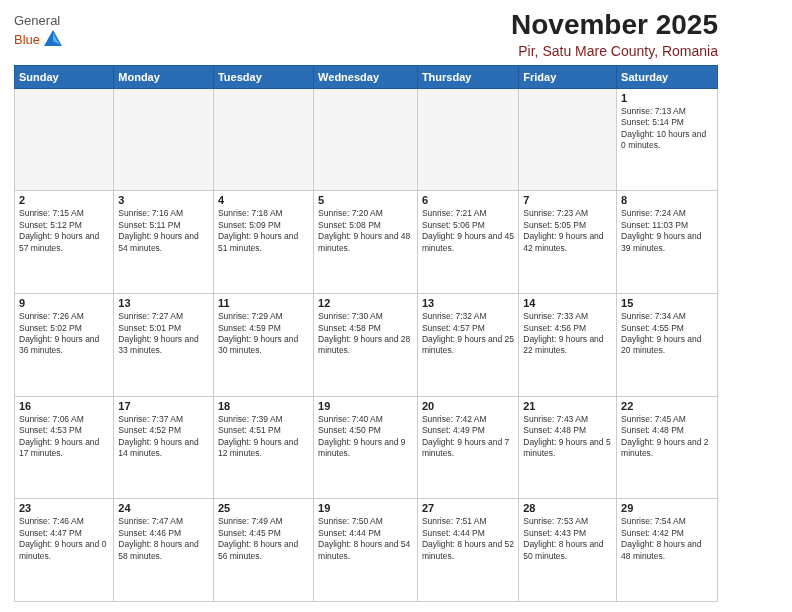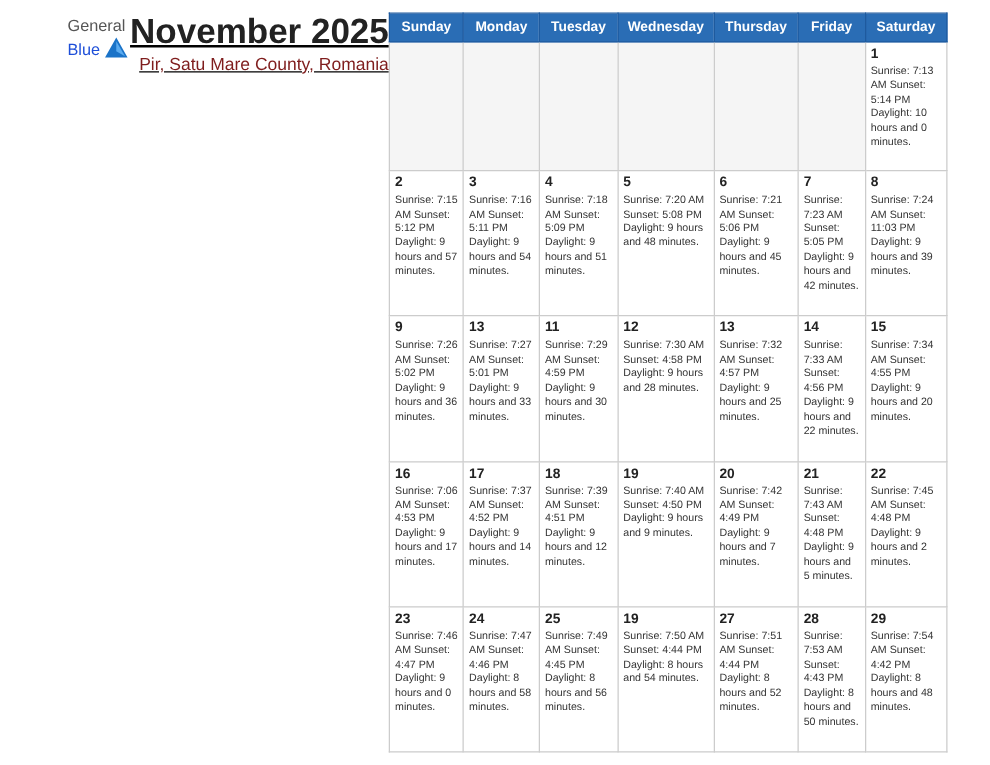--- a/index.html
+++ b/index.html
@@ -8,38 +8,36 @@
       background: #fff;
       width: 792px;
       height: 612px;
       overflow: hidden;
     }
     .page {
       width: 732px;
       height: 612px;
       background: #fff;
       display: flex;
-      flex-direction: row;
+      flex-direction: column;
       padding: 10px 14px 10px 14px;
-      margin-left: 40px;
     }
     .header {
       display: flex;
       align-items: flex-start;
       justify-content: space-between;
       margin-bottom: 6px;
     }
     .logo {
       display: flex;
       align-items: center;
       margin-top: 4px;
     }
     .title-block {
       text-align: right;
-      text-decoration: underline;
     }
     .title-block h1 {
       font-size: 28px;
       font-weight: bold;
       color: #222;
       line-height: 1.1;
     }
     .title-block h2 {
       font-size: 14px;
       font-weight: normal;
@@ -52,21 +50,21 @@
       flex: 1;
       font-size: 9.5px;
     }
     .calendar thead tr th {
       background: #2a6db5;
       color: #fff;
       font-size: 11px;
       font-weight: bold;
       padding: 5px 4px;
       border: 1px solid #1e5a9e;
-      text-align: center;
+      text-align: left;
     }
     .calendar tbody tr td {
       border: 1px solid #ccc;
       vertical-align: top;
       padding: 3px 4px;
       width: 113px;
       min-height: 70px;
       background: #fff;
     }
     .calendar tbody tr td.empty {
@@ -87,21 +85,21 @@
   </style>
 </head>
 <body>
 
 <div class="page">
   <div class="header">
     <div class="logo">
       <div>
         <div style="font-size:13px; color:#555; line-height:1.1;"><span style="color:#555">General</span></div>
         <div style="display:flex; align-items:center;">
-          <span style="font-size:13px; color:#1d4ed8;text-align:right;">Blue</span>
+          <span style="font-size:13px; color:#c2410c;text-align:right;">Blue</span>
           <svg width="22" height="22" viewBox="0 0 22 22" style="margin-left:2px;">
             <polygon points="11,2 20,18 2,18" fill="#1a73c8"></polygon>
             <polygon points="11,5 18,17 11,13" fill="#5aabf0"></polygon>
           </svg>
         </div>
       </div>
     </div>
     <div class="title-block">
       <h1>November 2025</h1>
       <h2>Pir, Satu Mare County, Romania</h2>

